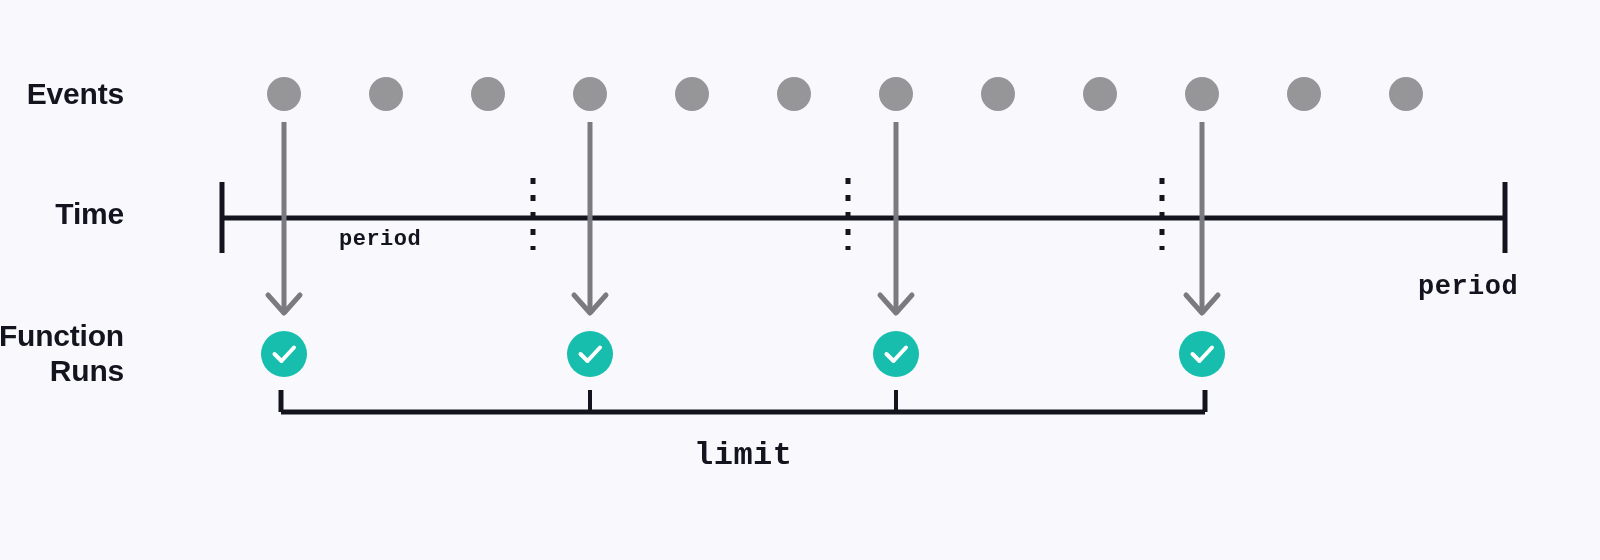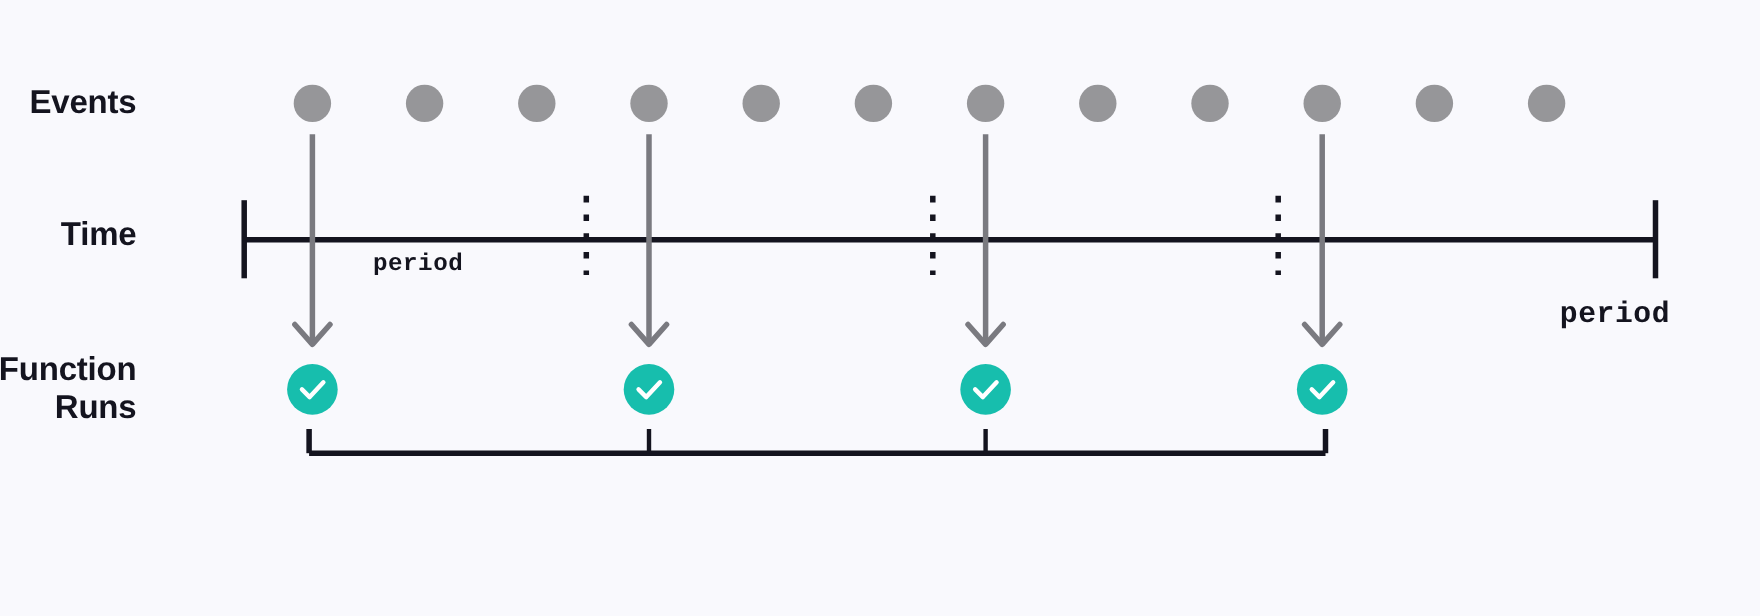--- a/index.html
+++ b/index.html
@@ -57,20 +57,21 @@
 
 <div id="stage">
 
   <div class="row-label" id="label-events">Events</div>
   <div class="row-label" id="label-time">Time</div>
   <div class="row-label" id="label-runs">Function
 Runs</div>
 
   <div class="mono-label" id="label-bucket">period</div>
   <div class="mono-label" id="label-period">period</div>
+  <div class="mono-label" id="label-limit">limit</div>
 
   <svg class="diagram" viewBox="0 0 1600 560" xmlns="http://www.w3.org/2000/svg">
     <g id="g-events">
         <circle cx="284" cy="94" r="17" fill="#969699"></circle>
         <circle cx="386" cy="94" r="17" fill="#969699"></circle>
         <circle cx="488" cy="94" r="17" fill="#969699"></circle>
         <circle cx="590" cy="94" r="17" fill="#969699"></circle>
         <circle cx="692" cy="94" r="17" fill="#969699"></circle>
         <circle cx="794" cy="94" r="17" fill="#969699"></circle>
         <circle cx="896" cy="94" r="17" fill="#969699"></circle>

